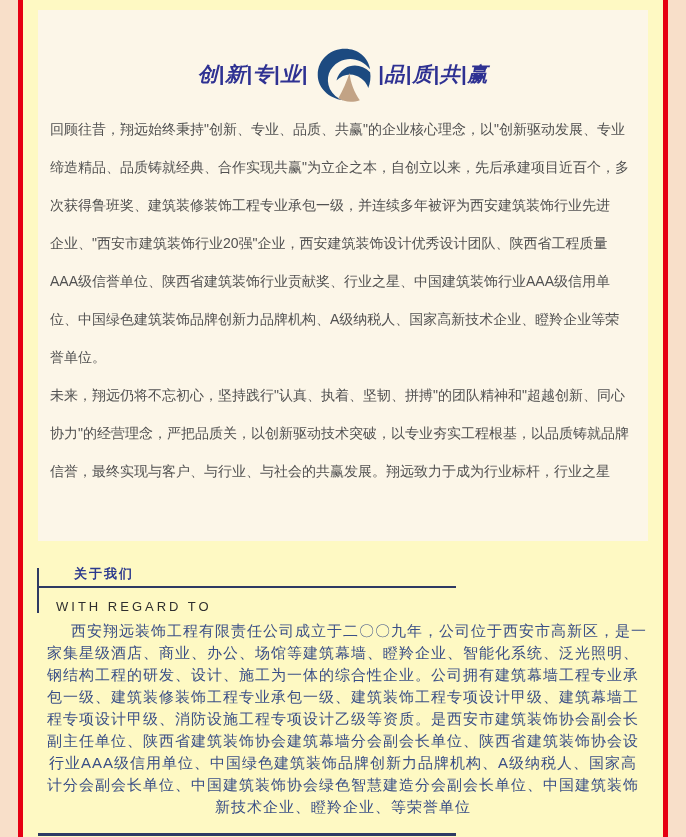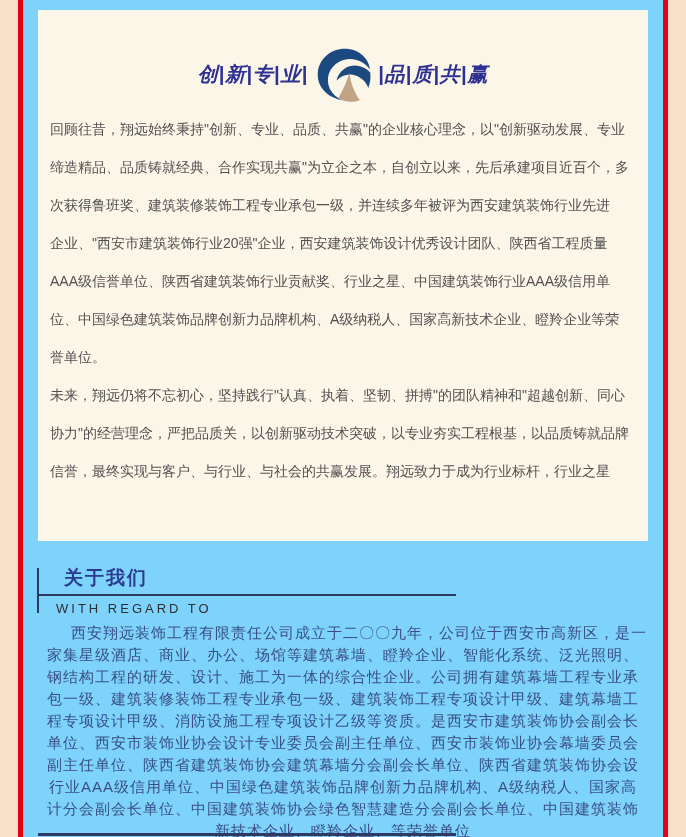--- a/index.html
+++ b/index.html
@@ -1,17 +1,17 @@
 <!DOCTYPE html>
 <html style="--edge-pink: #f8dfc9; --edge-red: #e60012; --hero-bg: #fcf6e8; --slogan-color: #2e3192; --hero-text: #515151; --about-title: #2c3a8e; --about-text: #3a4f87; --line-navy: #2e3a64; --logo-navy: #1c4a80; --logo-tan: #c2a385;"><head>
 <meta charset="utf-8">
 <style>
   * { margin:0; padding:0; box-sizing:border-box; }
   body { font-family:"Liberation Sans","DejaVu Sans",sans-serif; background:#fff; }
-  .page { position:relative; width:686px; height:837px; background:#7dd3fc; overflow:hidden; }
+  .page { position:relative; width:686px; height:837px; background:#fef9c3; overflow:hidden; }
 
   .edge { position:absolute; top:0; bottom:0; }
   .edge-pink-left  { left:0;  width:18px; background:var(--edge-pink,#f8dfc9); }
   .edge-red-left   { left:18px;  width:5px; background:var(--edge-red,#e60012); }
   .edge-red-right  { right:18px; width:5px; background:var(--edge-red,#e60012); }
   .edge-pink-right { right:0; width:18px; background:var(--edge-pink,#f8dfc9); }
 
   .hero { position:absolute; left:38px; top:10px; width:610px; height:531px;
           background:var(--hero-bg,#fcf6e8); }
   .slogan { display:flex; justify-content:center; align-items:center;
@@ -20,25 +20,25 @@
             font-size:20px; letter-spacing:1px; }
   .logo { width:58px; height:56px; margin:0 6px; flex:0 0 auto; }
   .hero-text { margin-top:6px; padding:0 16px 0 12px; font-size:14px;
                line-height:38px; color:var(--hero-text,#515151); }
   .hero-text .tline { white-space:nowrap; }
 
   .about { position:absolute; left:38px; top:565px; width:610px; }
   .about-header { position:relative; }
   .accent { position:absolute; left:-1px; top:3px; width:2px; height:45px;
             background:var(--line-navy,#2e3a64); }
-  .about-title { padding-left:26px; font-size:19px; font-weight:bold;
+  .about-title { padding-left:36px; font-size:13px; font-weight:bold;
                  letter-spacing:2px; color:var(--about-title,#2c3a8e); }
   .underline { margin-top:3px; width:418px; height:2px;
                background:var(--line-navy,#2e3a64); }
-  .about-subtitle { margin-top:5px; padding-left:18px; font-size:13px;
+  .about-subtitle { margin-top:11px; padding-left:18px; font-size:13px;
                     letter-spacing:3px; color:#2f2f2f; }
   .about-body { margin-top:6px; font-size:15px; line-height:22px;
                 letter-spacing:1px; color:var(--about-text,#3a4f87); }
   .about-body .tline { white-space:nowrap;text-align:center; }
 
   .next-divider { position:absolute; left:38px; top:833px; width:418px; height:3px;
                   background:var(--line-navy,#2e3a64); }
 </style>
 </head>
 <body>
@@ -83,21 +83,20 @@
       <h2 class="about-title">关于我们</h2>
       <div class="underline"></div>
       <div class="about-subtitle">WITH REGARD TO</div>
     </div>
     <div class="about-body">
         <div class="tline">　　西安翔远装饰工程有限责任公司成立于二〇〇九年，公司位于西安市高新区，是一</div>
         <div class="tline">家集星级酒店、商业、办公、场馆等建筑幕墙、瞪羚企业、智能化系统、泛光照明、</div>
         <div class="tline">钢结构工程的研发、设计、施工为一体的综合性企业。公司拥有建筑幕墙工程专业承</div>
         <div class="tline">包一级、建筑装修装饰工程专业承包一级、建筑装饰工程专项设计甲级、建筑幕墙工</div>
         <div class="tline">程专项设计甲级、消防设施工程专项设计乙级等资质。是西安市建筑装饰协会副会长</div>
-        <div class="tline">单位、西安市装饰业协会设计专业委员会副主任单位、西安市装饰业协会幕墙委员会</div>
         <div class="tline">副主任单位、陕西省建筑装饰协会建筑幕墙分会副会长单位、陕西省建筑装饰协会设</div>
         <div class="tline">行业AAA级信用单位、中国绿色建筑装饰品牌创新力品牌机构、A级纳税人、国家高</div>
         <div class="tline">计分会副会长单位、中国建筑装饰协会绿色智慧建造分会副会长单位、中国建筑装饰</div>
         <div class="tline">新技术企业、瞪羚企业、等荣誉单位</div>
       </div>
   </section>
 
   <div class="next-divider"></div>
 </div>
 

